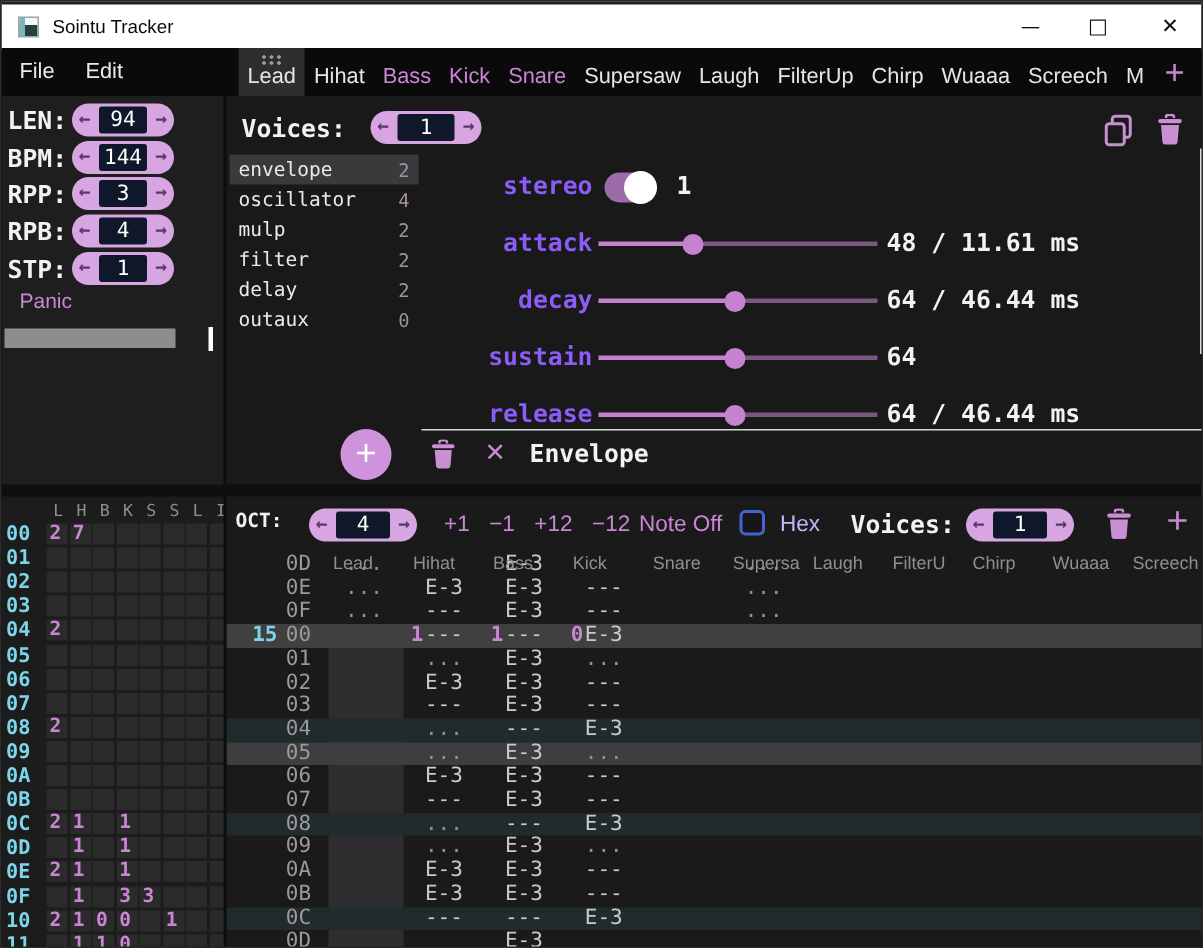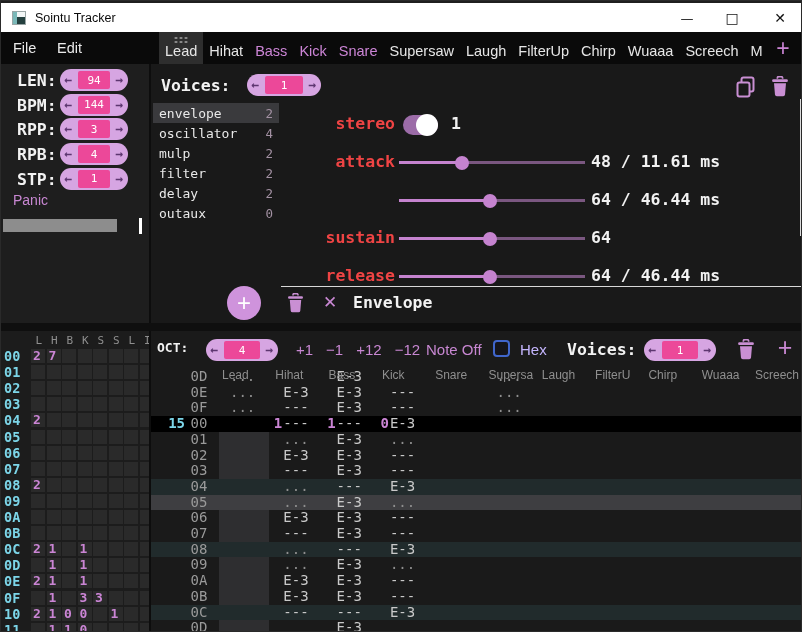--- a/index.html
+++ b/index.html
@@ -25,45 +25,45 @@
   .tab .tlabel{color:#e6e6e6;font:14.5px "Liberation Sans",sans-serif;margin-top:6px;white-space:nowrap;}
   .tab.accent .tlabel{color:#cc85d6;}
   .tab.active{background:#2e2e2e;}
   .dots{position:absolute;top:4px;left:50%;transform:translateX(-50%);width:15px;height:8px;
     background-image:radial-gradient(circle,#9d9d9d 1px,rgba(0,0,0,0) 1.3px);background-size:5px 4px;}
   .tab-add{position:absolute;left:762px;top:0;width:40px;height:32px;display:flex;align-items:center;justify-content:center;
     color:#cc85d6;font:300 23px "Liberation Sans",sans-serif;background:#0a0a0a;}
   
   .stepper{display:flex;align-items:center;background:#d6a5e2;border-radius:11px;height:22px;box-sizing:border-box;}
   .stepper .dec,.stepper .inc{width:17px;text-align:center;color:#5d3670;font-size:13px;font-weight:bold;line-height:22px;}
-  .stepper .val{flex:1;height:18px;margin:0 1px;background:#ec4899;border-radius:2px;color:#fff;font-size:11px;
+  .stepper .val{flex:1;height:18px;margin:0 1px;background:#0f172a;border-radius:2px;color:#fff;font-size:14px;
     display:flex;align-items:center;justify-content:center;}
   
   .settings-panel{position:absolute;top:63px;left:0;width:150px;height:259px;background:#1e1e1e;
     border-right:2px solid #0d0d0d;box-sizing:border-box;}
-  .set-row{position:absolute;left:0;width:148px;height:23px;margin-left:12px;}
+  .set-row{position:absolute;left:0;width:148px;height:23px;}
   .set-label{position:absolute;left:4px;top:2px;font-weight:bold;font-size:16.5px;color:#f2f2f2;}
   .set-row .stepper{position:absolute;left:47px;top:0;width:68px;}
   .panic{position:absolute;left:12px;top:128px;color:#c887d2;font:14px "Liberation Sans",sans-serif;}
   .vu{position:absolute;left:2px;top:155px;width:114px;height:13px;background:#8d8d8d;}
   .vu-tick{position:absolute;left:138px;top:154px;width:3px;height:16px;background:#ffffff;}
   
   .inst-panel{position:absolute;top:63px;left:150px;width:652px;height:259px;background:#191919;}
   .inst-voices-label{position:absolute;left:10px;top:12px;font-weight:bold;font-size:16.5px;color:#f2f2f2;}
   .inst-voices-stepper{position:absolute;left:96px;top:10px;width:74px;}
   .icon-btn{position:absolute;top:12px;width:22px;height:22px;}
   .copy-btn{left:584px;}
   .insttrash-btn{left:620px;}
   .unit-list{position:absolute;left:2px;top:39px;width:126px;}
   .unit-row{height:20px;display:flex;align-items:center;padding:0 6px;}
   .unit-row.selected{background:#3a3a3d;}
   .unit-name{flex:1;font-size:13px;color:#e9e9e9;}
   .unit-count{font-size:12.5px;color:#a391a3;}
   .param-row{position:absolute;left:130px;width:516px;height:38px;}
-  .plabel{position:absolute;left:0;top:9px;width:114px;text-align:right;font-size:16.5px;font-weight:bold;color:#ef4444;}
+  .plabel{position:absolute;left:0;top:9px;width:114px;text-align:right;font-size:16.5px;font-weight:bold;color:#8b5cf6;}
   .toggle{position:absolute;left:122px;top:10px;width:35px;height:20px;border-radius:10px;background:#9c6ca8;}
   .toggle-knob{position:absolute;right:0px;top:-1px;width:22px;height:22px;border-radius:50%;background:#fff;}
   .toggle-value{position:absolute;left:170px;top:9px;font-size:16.5px;font-weight:bold;color:#f2f2f2;}
   .slider{position:absolute;left:118px;top:18px;width:186px;height:3px;}
   .slider-fill{position:absolute;left:0;top:0;height:3px;background:#c583cf;}
   .slider-rest{position:absolute;top:0;height:3px;right:0;background:#7a5780;}
   .slider-knob{position:absolute;top:-5.5px;width:14px;height:14px;border-radius:50%;background:#c583cf;margin-left:-7px;}
   .pvalue{position:absolute;left:310px;top:9px;font-size:16.5px;font-weight:bold;color:#f2f2f2;white-space:pre;}
   .inst-sep{position:absolute;left:130px;right:0;top:222px;height:1px;background:#d8d8d8;}
   .add-unit{position:absolute;left:76px;top:222px;width:34px;height:34px;border-radius:50%;background:#cf93dc;
@@ -92,21 +92,21 @@
   .hex-box{position:absolute;left:342px;top:9px;width:17px;height:17px;border:2px solid #4066cc;border-radius:4px;
     background:#15151b;box-sizing:border-box;}
   .hex-label{position:absolute;left:369px;top:10px;color:#c4b5fd;font:15px "Liberation Sans",sans-serif;}
   .t-voices-label{position:absolute;left:416px;top:9px;font-weight:bold;font-size:16.5px;color:#f2f2f2;}
   .t-voices-stepper{position:absolute;left:493px;top:8px;width:72px;}
   .t-trash{position:absolute;left:586px;top:8px;width:18px;height:21px;}
   .t-add{position:absolute;left:620px;top:2px;width:28px;text-align:center;color:#c887d2;
     font:300 25px "Liberation Sans",sans-serif;}
   .trackarea{position:absolute;left:0;top:35px;width:652px;height:267px;overflow:hidden;}
   .t-row{position:absolute;left:0;width:652px;height:15.7px;}
-  .t-row.play{background:#000000;}
+  .t-row.play{background:#404040;}
   .t-row.beat{background:#212b2c;}
   .t-row.cursor{background:#3e3e41;}
   .t-marker{position:absolute;left:0;width:34px;text-align:right;color:#7cd5e8;font-weight:bold;font-size:14px;line-height:15.7px;}
   .t-num{position:absolute;left:34px;width:28px;text-align:center;color:#9a9a9a;font-size:14px;line-height:15.7px;}
   .t-cells{position:absolute;left:66px;top:0;display:flex;height:100%;}
   .t-cell{width:53.3px;display:flex;}
   .t-pat{width:12px;text-align:right;color:#cb85d5;font-weight:bold;font-size:14px;line-height:15.7px;}
   .t-note{margin-left:1px;color:#c9c9c9;font-size:14px;line-height:15.7px;}
   .t-note.dim{color:#8f8f8f;}
   .lead-block{position:absolute;left:68px;top:50px;width:50px;height:217px;background:rgba(148,148,160,0.17);}
@@ -274,20 +274,21 @@
         <div class="param-row" style="top: 79px;">
           <div class="plabel">attack</div>
           <div class="slider">
             <div class="slider-fill" style="width: 34%;"></div>
             <div class="slider-rest" style="width: 66%;"></div>
             <div class="slider-knob" style="left: 34%;"></div>
           </div>
           <div class="pvalue">48 / 11.61 ms</div>
         </div>
         <div class="param-row" style="top: 117px;">
+          <div class="plabel">decay</div>
           <div class="slider">
             <div class="slider-fill" style="width: 49%;"></div>
             <div class="slider-rest" style="width: 51%;"></div>
             <div class="slider-knob" style="left: 49%;"></div>
           </div>
           <div class="pvalue">64 / 46.44 ms</div>
         </div>
         <div class="param-row" style="top: 155px;">
           <div class="plabel">sustain</div>
           <div class="slider">

